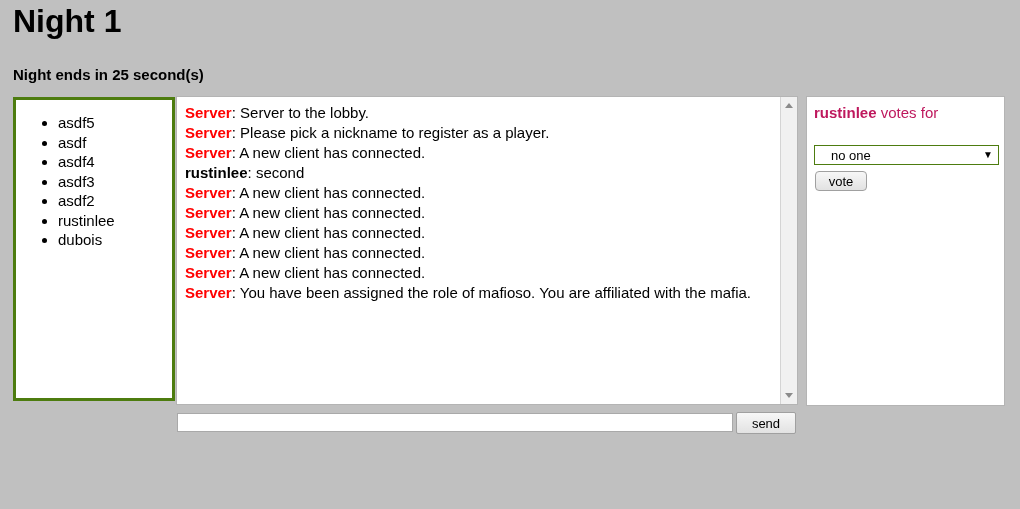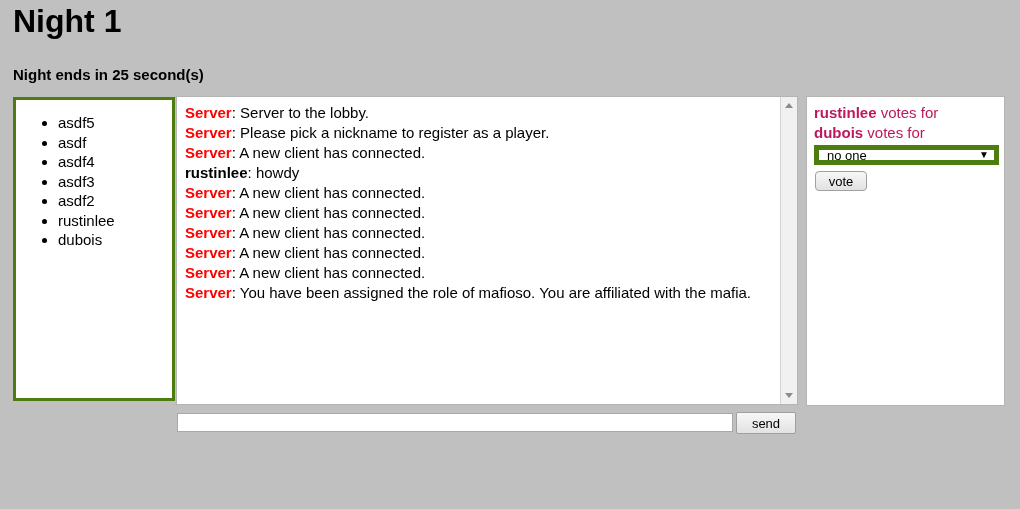--- a/index.html
+++ b/index.html
@@ -191,29 +191,29 @@
   .vote-line .voter {
     font-weight: bold;
   }
   .vote-select {
     position: absolute;
     left: 7px;
     top: 48px;
     width: 185px;
     height: 20px;
     background: #ffffff;
-    border: 5px solid #4d7c0f;
+    border: 1px solid #4d7c0f;
     box-sizing: border-box;
     font-family: "Liberation Sans", sans-serif;
     font-size: 13px;
     color: #000000;
     display: flex;
     align-items: center;
     justify-content: space-between;
-    padding: 0 5px 0 8px;
+    padding: 0 5px 0 16px;
     cursor: pointer;
   }
   .vote-select .caret {
     font-size: 10px;
     color: #000000;
     line-height: 1;
   }
   .vote-button {
     position: absolute;
     left: 8px;
@@ -247,21 +247,21 @@
       <li><span>rustinlee</span></li>
       <li><span>dubois</span></li>
     </ul>
 </div>
 
 <div class="chat-panel">
   <div class="chat-messages" id="chat-messages">
       <div class="chat-line"><span class="sender server">Server</span><span>: </span><span>Server to the lobby.</span></div>
       <div class="chat-line"><span class="sender server">Server</span><span>: </span><span>Please pick a nickname to register as a player.</span></div>
       <div class="chat-line"><span class="sender server">Server</span><span>: </span><span>A new client has connected.</span></div>
-      <div class="chat-line"><span class="sender user">rustinlee</span><span>: </span><span>howdy</span></div>
+      <div class="chat-line"><span class="sender user">rustinlee</span><span>: </span><span>second</span></div>
       <div class="chat-line"><span class="sender server">Server</span><span>: </span><span>A new client has connected.</span></div>
       <div class="chat-line"><span class="sender server">Server</span><span>: </span><span>A new client has connected.</span></div>
       <div class="chat-line"><span class="sender server">Server</span><span>: </span><span>A new client has connected.</span></div>
       <div class="chat-line"><span class="sender server">Server</span><span>: </span><span>A new client has connected.</span></div>
       <div class="chat-line"><span class="sender server">Server</span><span>: </span><span>A new client has connected.</span></div>
       <div class="chat-line"><span class="sender server">Server</span><span>: </span><span>You have been assigned the role of mafioso. You are affiliated with the mafia.</span></div>
     </div>
   <div class="scrollbar">
     <div class="scroll-arrow up">
         <span class="tri up"></span>
@@ -272,20 +272,19 @@
       </div>
   </div>
 </div>
 
 <input class="chat-input" type="text" value="" style="">
 <button class="send-button">send</button>
 
 <div class="vote-panel">
   <div id="vote-lines">
       <div class="vote-line"><span class="voter">rustinlee</span><span> votes for</span></div>
-      <div class="vote-line"><span class="voter">dubois</span><span> votes for</span></div>
     </div>
   <div class="vote-select">
     <span>no one</span>
     <span class="caret">▼</span>
   </div>
   <button class="vote-button">vote</button>
 </div>
 
 </body></html>

